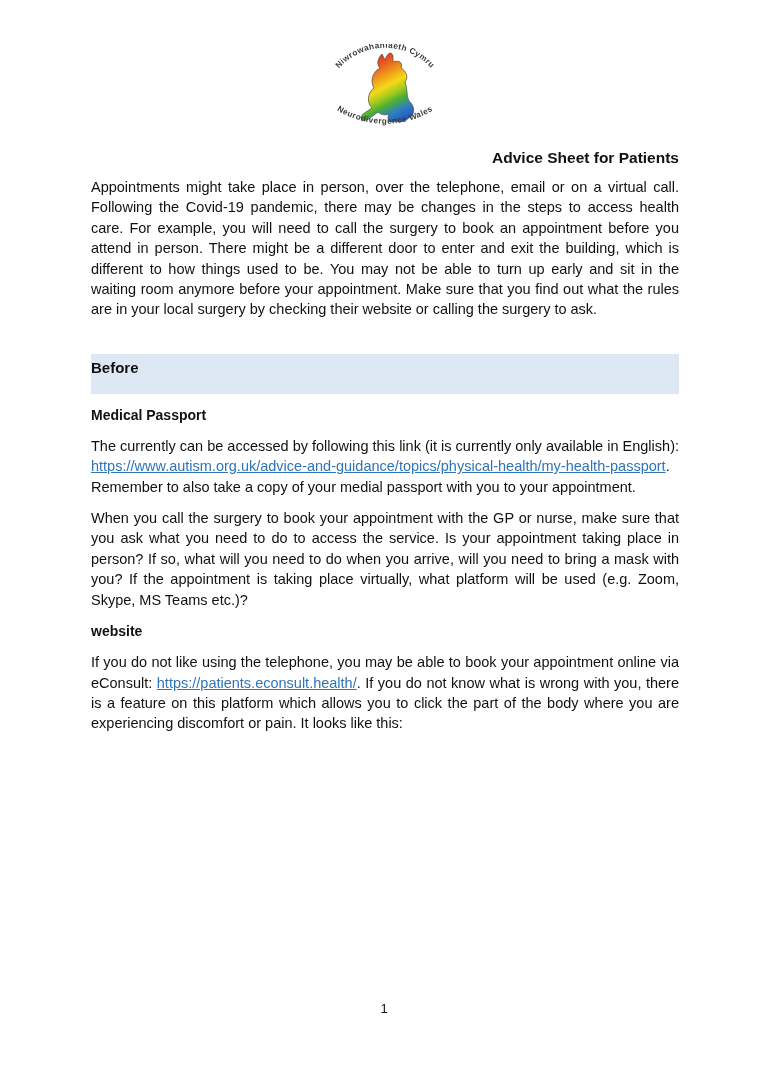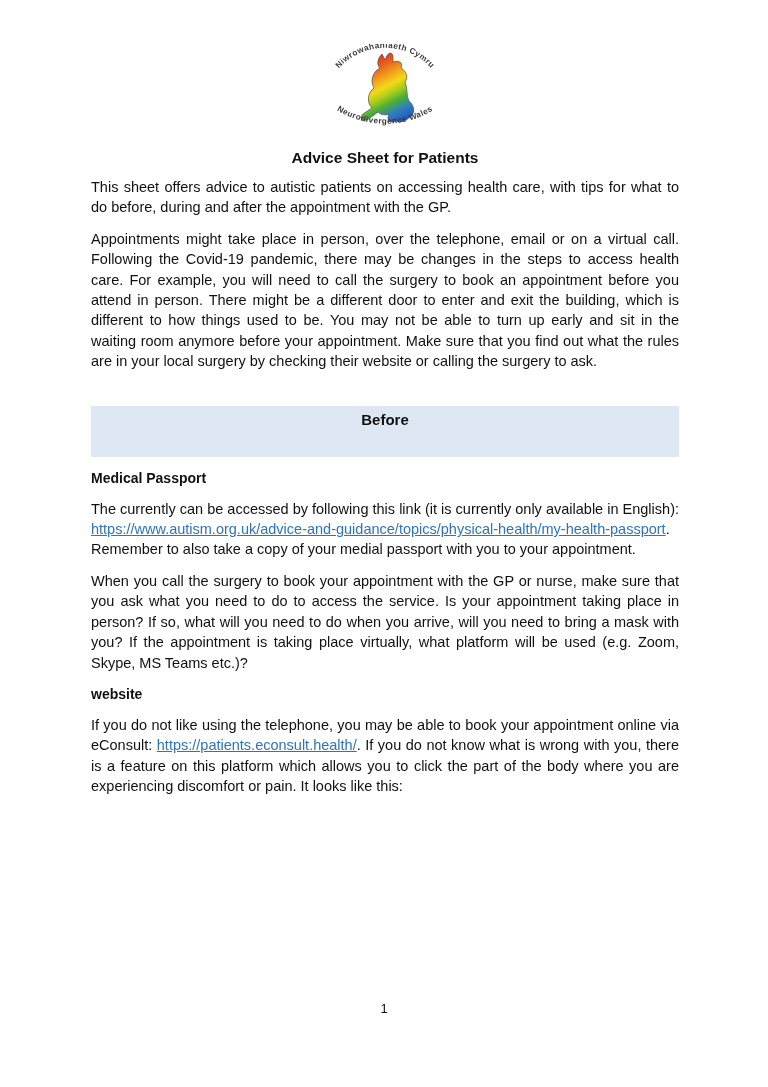--- a/index.html
+++ b/index.html
@@ -13,36 +13,35 @@
   .page {
     box-sizing: border-box;
     width: 768px; height: 1087px;
     padding: 44px 89px 0 91px;
     position: relative;
   }
   .logo-wrap { text-align: center; }
   .logo-wrap svg { display: block; margin: 0 auto; }
   h1.doc-title {
     font-size: 15.5px; line-height: 19px;
-    text-align: center; font-weight: bold;
+    text-align: right; font-weight: bold;
     margin: 12px 0 10px 0;
   }
   p.body-text {
     font-size: 14.5px; line-height: 20.4px;
     text-align: justify;
     margin: 0 0 11px 0;
     overflow-wrap: break-word;
   }
   .banner {
     background: var(--banner-bg, #dde8f4);
     margin: 34px 0 12px 0;
-    height: 51px;
+    height: 40px;
     box-sizing: border-box;
     padding-top: 5px;
-    text-align: center;
   }
   .banner .banner-label {
     font-size: 15px; font-weight: bold; color: #111;
   }
   h2.sub-heading {
     font-size: 14px; line-height: 19px;
     font-weight: bold;
     margin: 12px 0 11px 0;
   }
   a.doc-link {
@@ -108,21 +107,20 @@
            C 66 58 68 48 74 44
            C 70 38 72 28 80 24 Z" fill="url(#walesGrad)" stroke="#4a4a4a" stroke-width="0.7"></path>
       <text class="arc-text" text-anchor="middle">
         <textPath href="#bottomArc" startOffset="50%">Neurodivergence Wales</textPath>
       </text>
     </svg>
   </div>
 
   <h1 class="doc-title">Advice Sheet for Patients</h1>
 
-  <p class="body-text">This sheet offers advice to autistic patients on accessing health care, with tips for what to do before, during and after the appointment with the GP.</p>
 
   <p class="body-text">Appointments might take place in person, over the telephone, email or on a virtual call. Following the Covid-19 pandemic, there may be changes in the steps to access health care. For example, you will need to call the surgery to book an appointment before you attend in person. There might be a different door to enter and exit the building, which is different to how things used to be. You may not be able to turn up early and sit in the waiting room anymore before your appointment. Make sure that you find out what the rules are in your local surgery by checking their website or calling the surgery to ask.</p>
 
   <div class="banner">
     <span class="banner-label">Before</span>
   </div>
 
   <h2 class="sub-heading">Medical Passport</h2>
 
 

